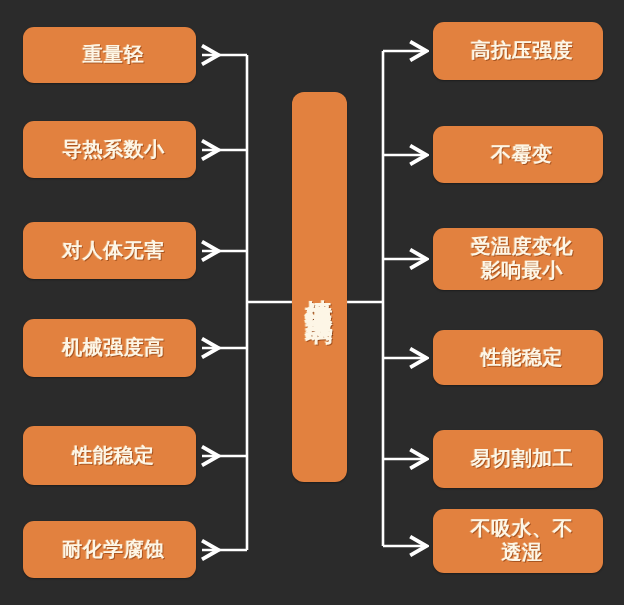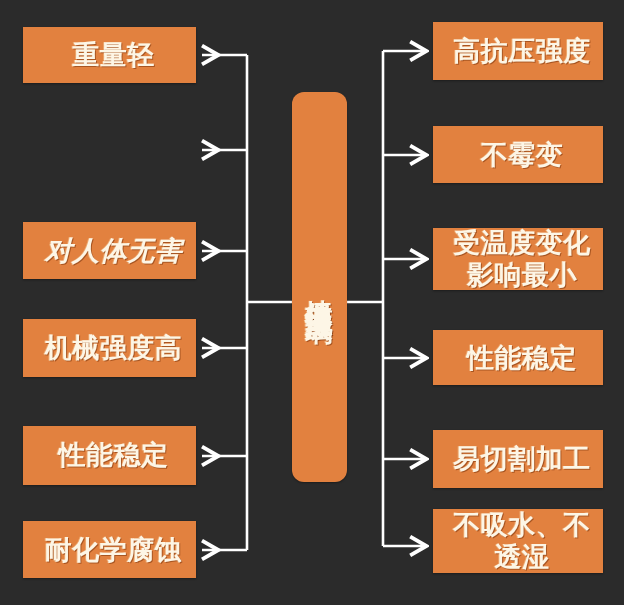--- a/index.html
+++ b/index.html
@@ -24,28 +24,28 @@
     left: 0;
     top: 0;
     width: 624px;
     height: 605px;
     pointer-events: none;
   }
   .node {
     position: absolute;
     box-sizing: border-box;
     background: #e2813f;
-    border-radius: 0;
+    border-radius: 11px;
     display: flex;
     align-items: center;
     justify-content: center;
     text-align: center;
     color: #fdf6e6;
     font-weight: bold;
-    font-size: 27px;
+    font-size: 20px;
     line-height: 1.18;
     letter-spacing: 0.5px;
     text-shadow: 1px 1px 0 rgba(120,50,10,.55), -1px 0 0 rgba(255,240,200,.35);
     box-shadow: 0 1px 2px rgba(0,0,0,.35);
     z-index: 2;
     padding-left: 8px;
   }
   .node .label {
     display: block;
     padding: 0 6px;
@@ -103,21 +103,24 @@
       <line x1="383" y1="259" x2="427" y2="259" marker-end="url(#arrR)"></line>
       <line x1="383" y1="358" x2="427" y2="358" marker-end="url(#arrR)"></line>
       <line x1="383" y1="459" x2="427" y2="459" marker-end="url(#arrR)"></line>
       <line x1="383" y1="546" x2="427" y2="546" marker-end="url(#arrR)"></line>
     </g>
   </svg>
 
   <div class="node left" style="left: 23px; top: 27px; width: 173px; height: 56px; background: rgb(226, 129, 63); color: rgb(253, 246, 230);">
     <span class="label">重量轻</span>
   </div>
-  <div class="node left" style="left: 23px; top: 222px; width: 173px; height: 57px; background: rgb(226, 129, 63); color: rgb(253, 246, 230); font-style: italic;">
+  <div class="node left" style="left: 23px; top: 121px; width: 173px; height: 57px; background: rgb(226, 129, 63); color: rgb(253, 246, 230);">
+    <span class="label">导热系数小</span>
+  </div>
+  <div class="node left" style="left: 23px; top: 222px; width: 173px; height: 57px; background: rgb(226, 129, 63); color: rgb(253, 246, 230);">
     <span class="label">对人体无害</span>
   </div>
   <div class="node left" style="left: 23px; top: 319px; width: 173px; height: 58px; background: rgb(226, 129, 63); color: rgb(253, 246, 230);">
     <span class="label">机械强度高</span>
   </div>
   <div class="node left" style="left: 23px; top: 426px; width: 173px; height: 59px; background: rgb(226, 129, 63); color: rgb(253, 246, 230); font-family: Liberation Serif, serif;">
     <span class="label">性能稳定</span>
   </div>
   <div class="node left" style="left: 23px; top: 521px; width: 173px; height: 57px; background: rgb(226, 129, 63); color: rgb(253, 246, 230);">
     <span class="label">耐化学腐蚀</span>

